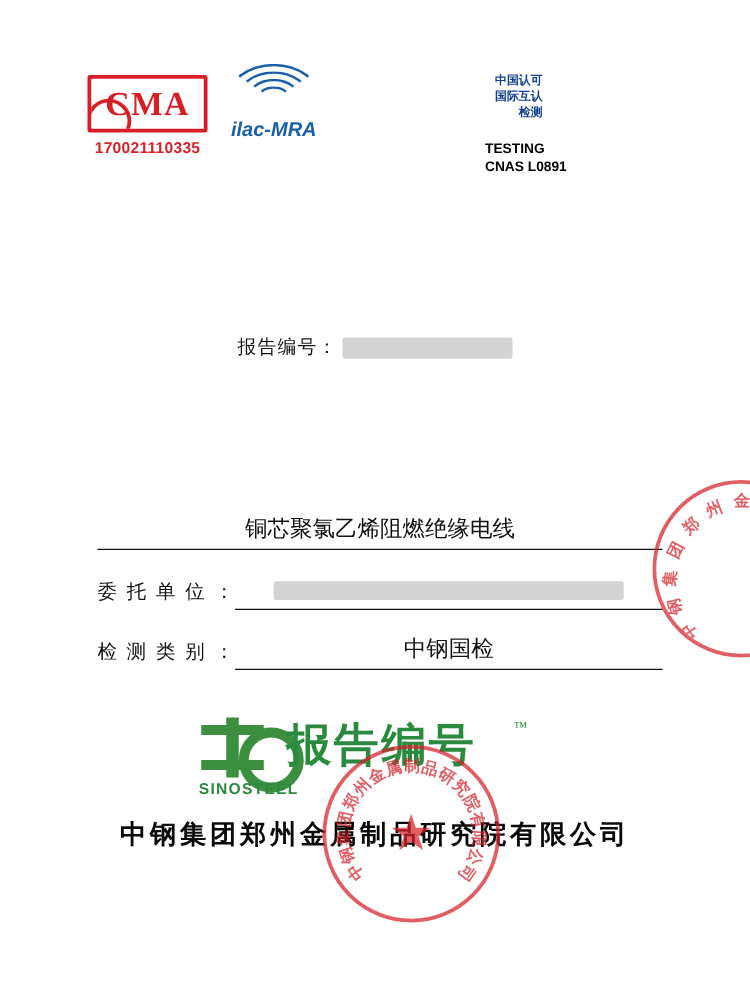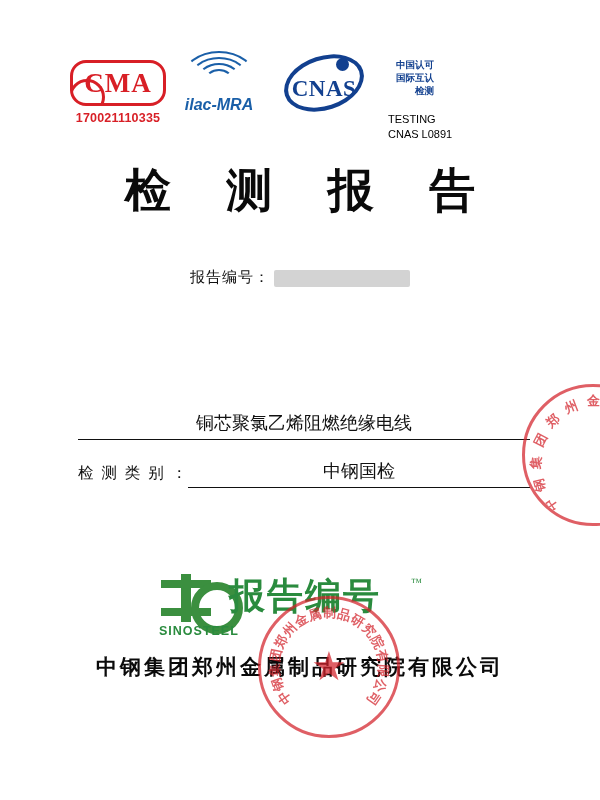--- a/index.html
+++ b/index.html
@@ -28,21 +28,21 @@
   }
   
   .cma {
     position: absolute;
     left: 8px;
     top: 8px;
     width: 96px;
   }
   .cma-box {
     border: 3px solid #d81f26;
-    border-radius: 16px;
+    border-radius: 2px;
     height: 40px;
     position: relative;
     overflow: hidden;
   }
   .cma-box .cma-text {
     position: absolute;
     left: 0;
     top: 0;
     width: 100%;
     height: 100%;
@@ -165,21 +165,21 @@
     color: #12408f;
     text-align: right;
     font-weight: bold;
   }
   .cnas-en {
     position: absolute;
     left: 326px;
     top: 60px;
     font-family: "Liberation Sans", sans-serif;
     font-size: 11px;
-    font-weight: normal;
+    font-weight: bold;
     color: #000;
     line-height: 15px;
     text-align: left;
   }
   
   .doc-title {
     position: absolute;
     top: 160px;
     left: 0;
     width: 100%;
@@ -423,48 +423,46 @@
     <div class="ilac">
       <div class="ilac-ring">
         <div class="arc a1"></div>
         <div class="arc a2"></div>
         <div class="arc a3"></div>
         <div class="arc a4"></div>
       </div>
       <div class="ilac-label">ilac-MRA</div>
     </div>
 
-    <div class="cnas">
-      <div class="cnas-mark">
-        <div class="oval"></div>
-        <div class="dot"></div>
-        <div class="cnas-text">CNAS</div>
-      </div>
-    </div>
 
     <div class="cnas-cn">中国认可<br>国际互认<br>检测</div>
     <div class="cnas-en">
       <div>TESTING</div>
       <div>CNAS L0891</div>
     </div>
   </div>
 
-  <div class="doc-title">检 测 报 告</div>
 
   <div class="report-no">
     <span class="lbl">报告编号：</span>
     <span class="redact redact-no"></span>
   </div>
 
   <div class="fields">
 
     <div class="field-row">
       <div class="field-value">铜芯聚氯乙烯阻燃绝缘电线</div>
     </div>
 
+    <div class="field-row">
+      <div class="field-label">委 托 单 位 ：</div>
+      <div class="field-value">
+        <span class="redact redact-unit"></span>
+      </div>
+    </div>
 
     <div class="field-row">
       <div class="field-label">检 测 类 别 ：</div>
       <div class="field-value">中钢国检</div>
     </div>
   </div>
 
   <div class="company-logo">
     <div class="logo-inner">
       <div class="logo-glyph">

